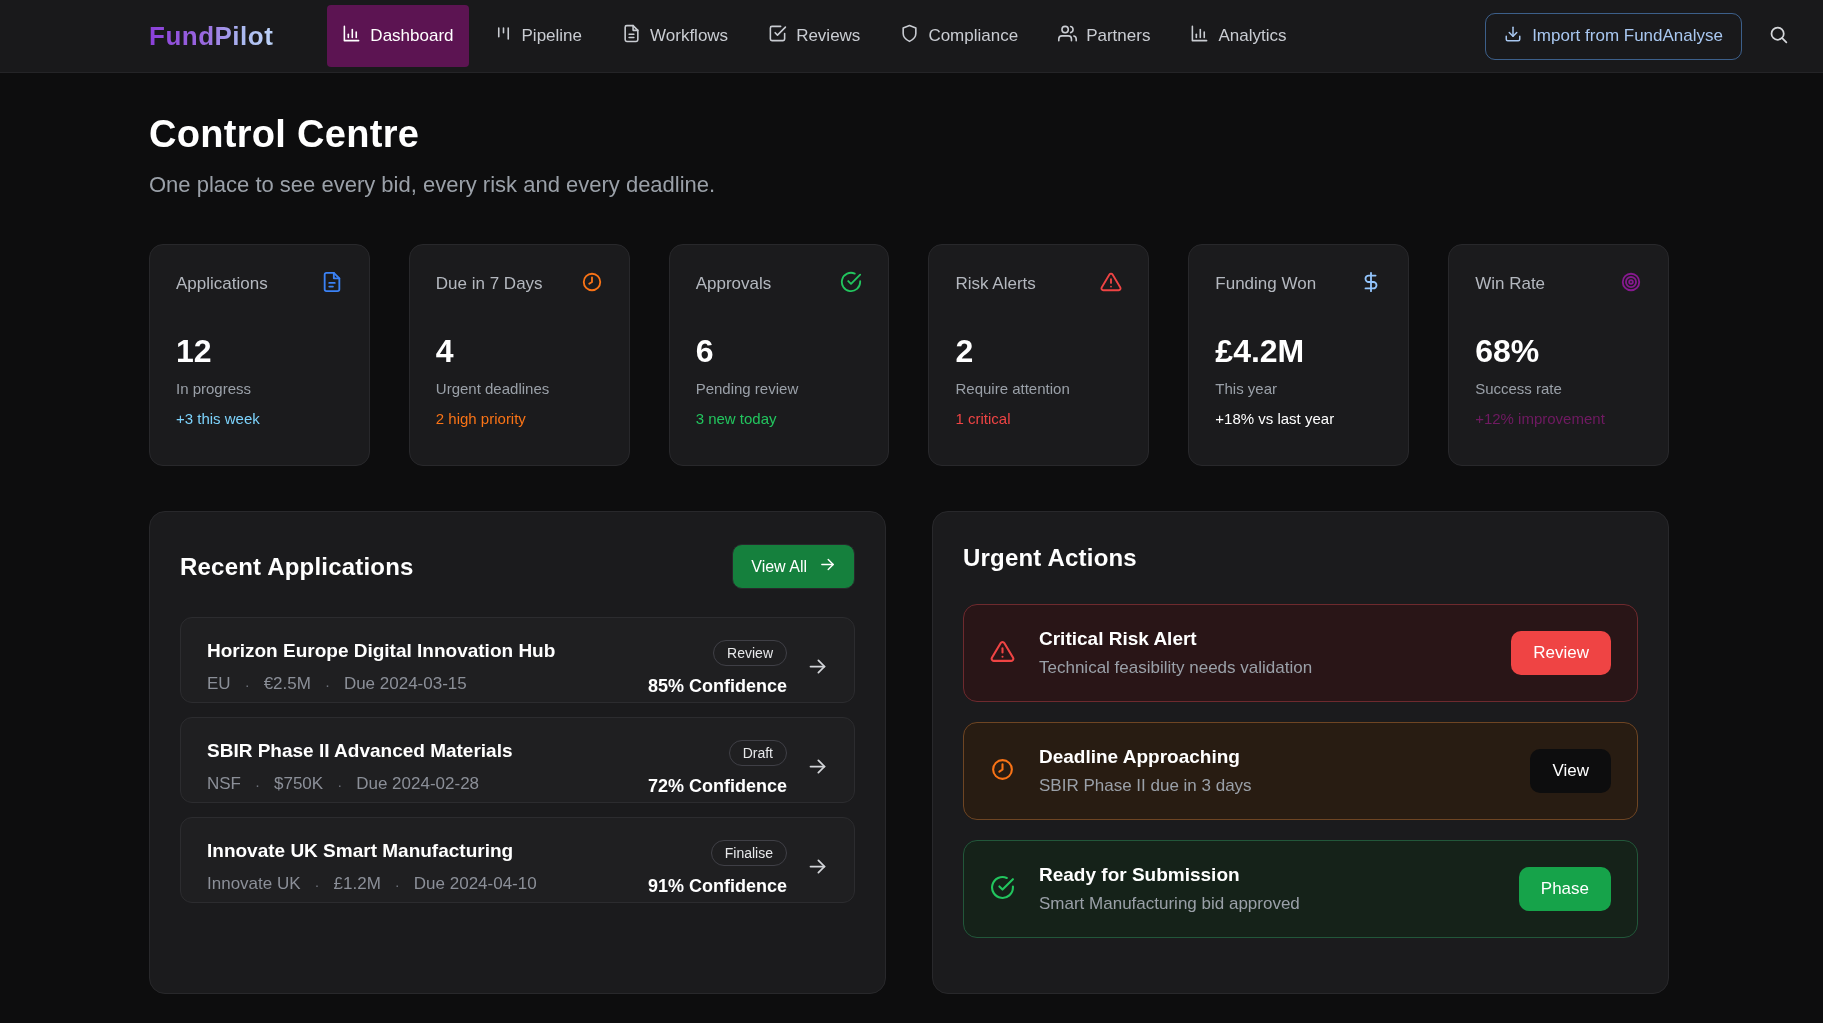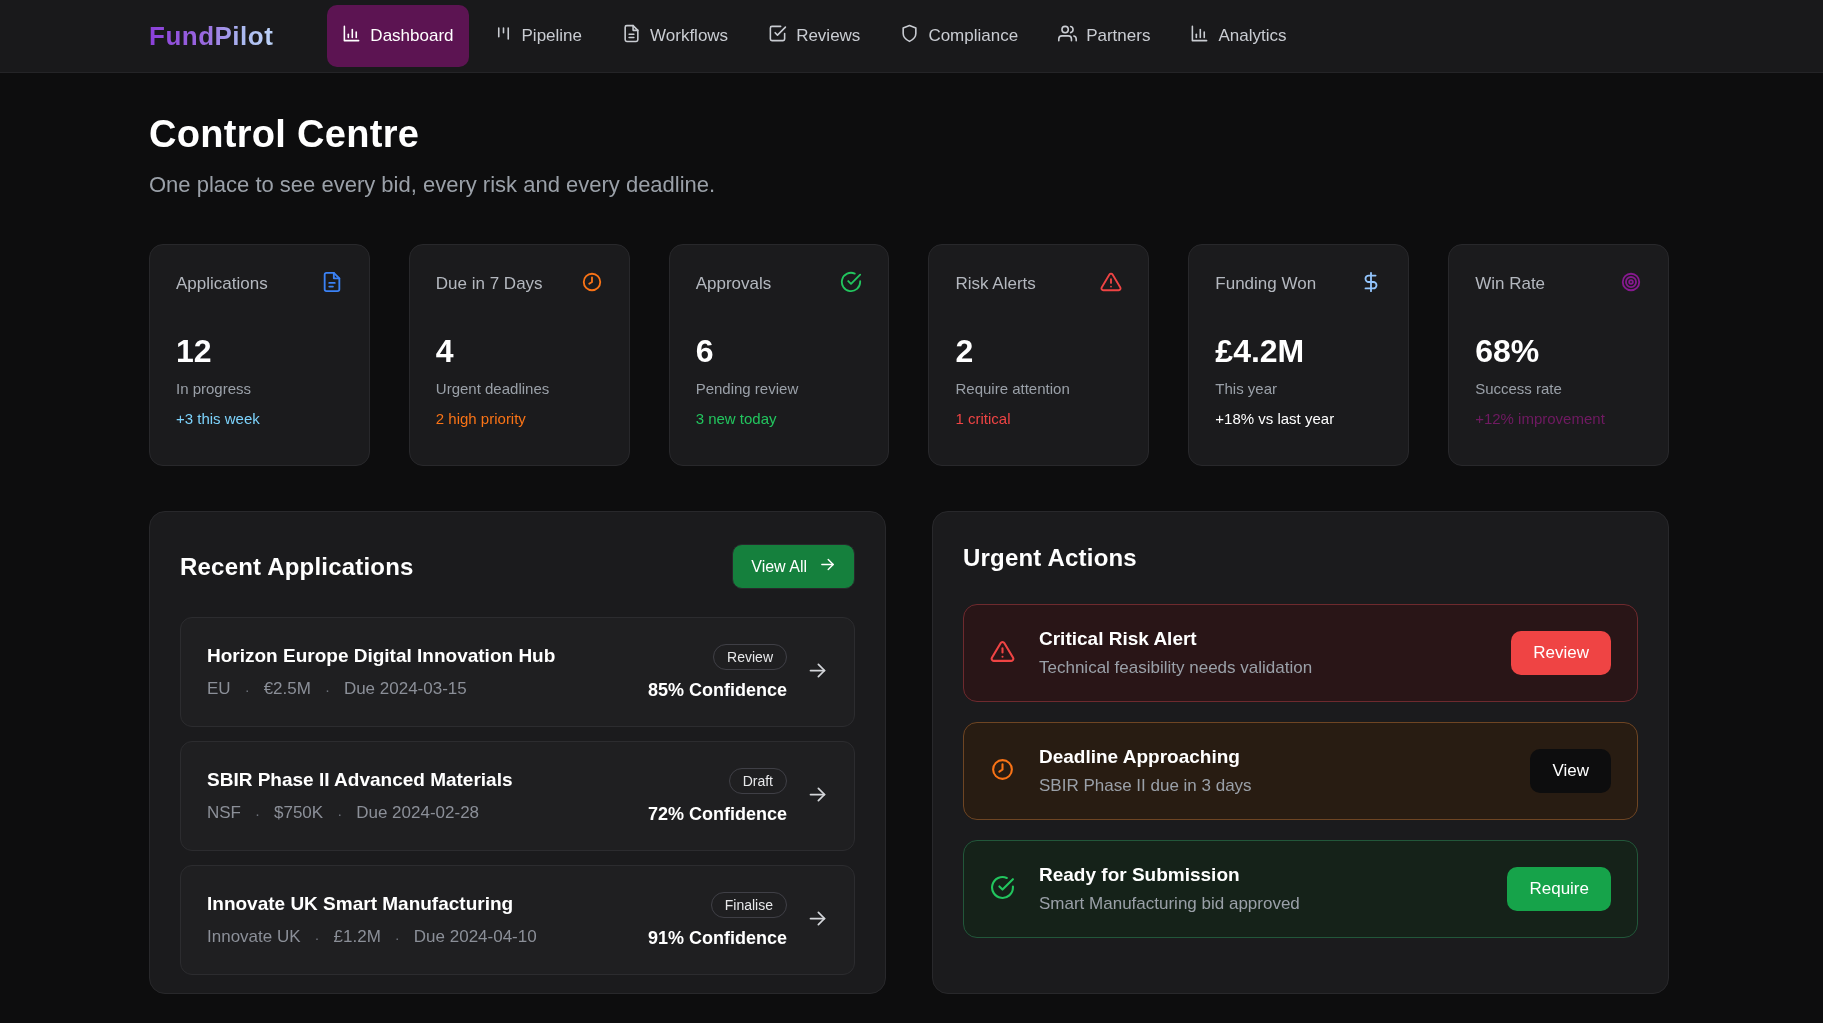--- a/index.html
+++ b/index.html
@@ -8,21 +8,21 @@
   .app { width:1823px; height:1023px; overflow:hidden; background:#0d0d0e; }
 
   
   .navbar { height:73px; background:#19191b; border-bottom:1px solid #242427;
             display:flex; align-items:center; padding:0 34px 0 149px; }
   .logo { font-size:26px; font-weight:bold; letter-spacing:.5px;
           background:linear-gradient(90deg,#8b3fd9 0%,#9a6ae0 45%,#aab8f0 75%,#bcd2f8 100%);
           -webkit-background-clip:text; background-clip:text; color:transparent; cursor:pointer; }
   .nav-items { display:flex; align-items:center; gap:10px; margin-left:54px; }
   .nav-item { display:flex; align-items:center; gap:9px; color:#c9ccd2; font-size:17px;
-              padding:19px 15px; border-radius:10px; cursor:pointer; white-space:nowrap; }
+              padding:19px 15px; border-radius:4px; cursor:pointer; white-space:nowrap; }
   .nav-item svg { width:19px; height:19px; stroke:#c9ccd2; }
   .nav-item.active { background:#5c1452; color:#fff; }
   .nav-item.active svg { stroke:#fff; }
   .nav-right { margin-left:auto; display:flex; align-items:center; gap:26px; }
   .import-btn { display:flex; align-items:center; gap:10px; font-size:17px; color:#a8c7f0;
                 border:1px solid rgba(96,165,250,.5); border-radius:10px; padding:11px 18px;
                 background:transparent; cursor:pointer; white-space:nowrap; }
   .import-btn svg { width:18px; height:18px; stroke:#a8c7f0; }
   .search-btn { background:none; border:none; cursor:pointer; display:flex; }
   .search-btn svg { width:21px; height:21px; stroke:#d4d6da; }
@@ -62,22 +62,22 @@
   .panel-head { display:flex; justify-content:space-between; align-items:center; }
   .panel-title { font-size:24px; font-weight:bold; letter-spacing:.2px; }
   .view-all-btn { display:flex; align-items:center; gap:12px; background:#15803d;
                   border:1px solid #28282b; border-radius:10px; color:#fff; font-size:16px;
                   padding:11px 18px; cursor:pointer; }
   .view-all-btn svg { width:17px; height:17px; stroke:#fff; }
 
   
   .app-rows { margin-top:28px; }
   .app-row { background:#1f1f21; border:1px solid #2c2c2f; border-radius:12px;
-             padding:22px 26px; display:flex; align-items:center; justify-content:space-between;
-             margin-bottom:14px; height:110px; cursor:pointer; }
+             padding:22px 26px; display:flex; align-items:flex-start; justify-content:space-between;
+             margin-bottom:14px; height:86px; cursor:pointer; }
   .app-row-left { min-width:0; }
   .app-row-title { font-size:19px; font-weight:bold; }
   .app-row-meta { display:flex; align-items:center; gap:14px; font-size:17px; color:#8b8f98; margin-top:12px; }
   .app-row-meta .dot { font-size:15px; color:#6d717a; }
   .app-row-right { display:flex; align-items:center; gap:20px; flex-shrink:0; }
   .app-row-status { display:flex; flex-direction:column; align-items:flex-end; gap:10px; }
   .badge { border:1px solid #3f3f46; border-radius:999px; padding:4px 13px; font-size:14px; color:#e7e8ea; }
   .confidence { font-size:18px; font-weight:bold; }
   .row-arrow svg { width:21px; height:21px; stroke:#d4d6da; }
 
@@ -173,20 +173,40 @@
               <path d="M3 3v18h18"></path>
               <path d="M8 17v-4"></path>
               <path d="M13 17V7"></path>
               <path d="M18 17v-7"></path>
             </svg>
         </span>
         <span>Analytics</span>
       </div>
     </div>
 
+    <div class="nav-right">
+      <button class="import-btn">
+        <span>
+          <svg viewBox="0 0 24 24" fill="none" stroke-width="2" stroke-linecap="round" stroke-linejoin="round">
+              <path d="M21 15v4a2 2 0 0 1-2 2H5a2 2 0 0 1-2-2v-4"></path>
+              <polyline points="7 10 12 15 17 10"></polyline>
+              <line x1="12" y1="3" x2="12" y2="15"></line>
+            </svg>
+        </span>
+        <span>Import from FundAnalyse</span>
+      </button>
+      <button class="search-btn">
+        <span>
+          <svg viewBox="0 0 24 24" fill="none" stroke-width="2" stroke-linecap="round">
+              <circle cx="11" cy="11" r="7"></circle>
+              <line x1="21" y1="21" x2="16.2" y2="16.2"></line>
+            </svg>
+        </span>
+      </button>
+    </div>
   </div>
 
   <div class="content">
 
     <div class="page-title">Control Centre</div>
     <div class="page-subtitle">One place to see every bid, every risk and every deadline.</div>
 
     <div class="stats">
 
       <div class="stat-card">
@@ -420,21 +440,21 @@
             <span class="i-green">
               <svg viewBox="0 0 24 24" fill="none" stroke-width="2" stroke-linecap="round" stroke-linejoin="round">
                   <path d="M22 11.08V12a10 10 0 1 1-5.93-9.14"></path>
                   <polyline points="22 4 12 14.01 9 11.01"></polyline>
                 </svg>
             </span>
             <div class="action-text">
               <div class="action-title">Ready for Submission</div>
               <div class="action-sub">Smart Manufacturing bid approved</div>
             </div>
-            <button class="action-btn submit">Require</button>
+            <button class="action-btn submit">Phase</button>
           </div>
 
         </div>
       </div>
 
     </div>
   </div>
 </div>
 
 </body></html>

